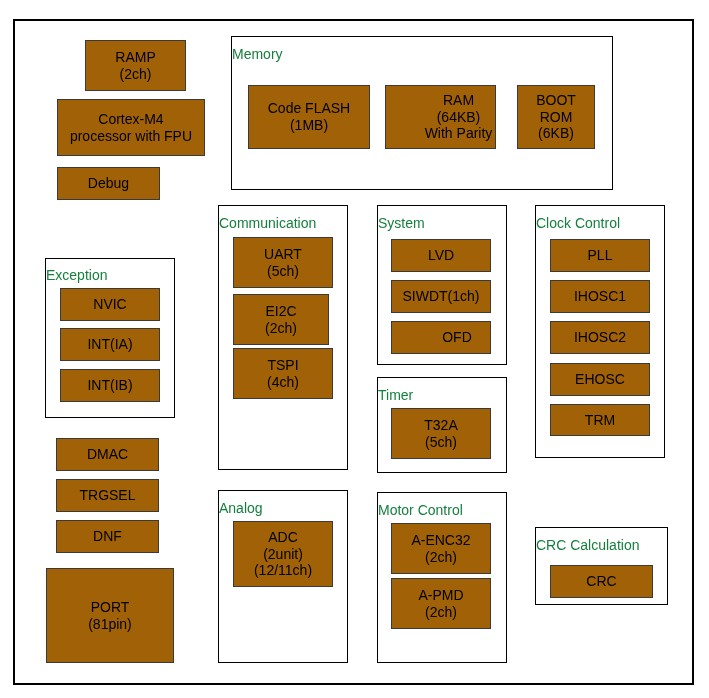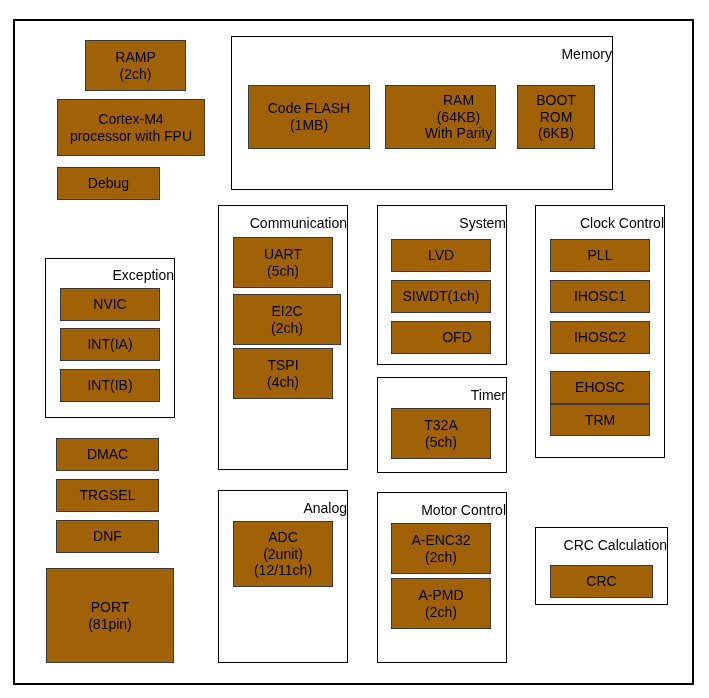--- a/index.html
+++ b/index.html
@@ -49,23 +49,23 @@
   .group {
     position: absolute;
     box-sizing: border-box;
     border: 1.6px solid #000000;
     background: #ffffff;
   }
   .group-title {
     position: absolute;
     left: 0;
     right: 0;
-    text-align: right;
+    text-align: left;
     font-size: 14px;
-    color: #000000;
+    color: #15803d;
     white-space: nowrap;
   }
   .line2 { display: block; }
 </style>
 </head>
 <body>
 
 <div id="canvas">
 
   <div class="chip-outline"></div>
@@ -129,21 +129,21 @@
     <span class="line2">(81pin)</span>
   </div>
 
   <div class="group" style="left:218px; top:205px; width:130px; height:265px;">
     <div class="group-title" style="top:9px;">Communication</div>
   </div>
   <div class="box" style="left:233px; top:237px; width:100px; height:51px;">
     <span class="line2">UART</span>
     <span class="line2">(5ch)</span>
   </div>
-  <div class="box" style="left:233px; top:294px; width:108px; height:51px;">
+  <div class="box" style="left:233px; top:294px; width:96px; height:51px;">
     <span class="line2">EI2C</span>
     <span class="line2">(2ch)</span>
   </div>
   <div class="box" style="left:233px; top:348px; width:100px; height:51px;">
     <span class="line2">TSPI</span>
     <span class="line2">(4ch)</span>
   </div>
 
   <div class="group" style="left:377px; top:205px; width:130px; height:160px;">
     <div class="group-title" style="top:9px;">System</div>
@@ -171,21 +171,21 @@
   </div>
   <div class="box" style="left:550px; top:239px; width:100px; height:33px;">
     <span class="line2">PLL</span>
   </div>
   <div class="box" style="left:550px; top:280px; width:100px; height:33px;">
     <span class="line2">IHOSC1</span>
   </div>
   <div class="box" style="left:550px; top:321px; width:100px; height:33px;">
     <span class="line2">IHOSC2</span>
   </div>
-  <div class="box" style="left:550px; top:363px; width:100px; height:33px;margin-top:8px;">
+  <div class="box" style="left:550px; top:363px; width:100px; height:33px;">
     <span class="line2">EHOSC</span>
   </div>
   <div class="box" style="left:550px; top:404px; width:100px; height:32px;">
     <span class="line2">TRM</span>
   </div>
 
   <div class="group" style="left:218px; top:490px; width:130px; height:173px;">
     <div class="group-title" style="top:9px;">Analog</div>
   </div>
   <div class="box" style="left:233px; top:521px; width:100px; height:66px;">

